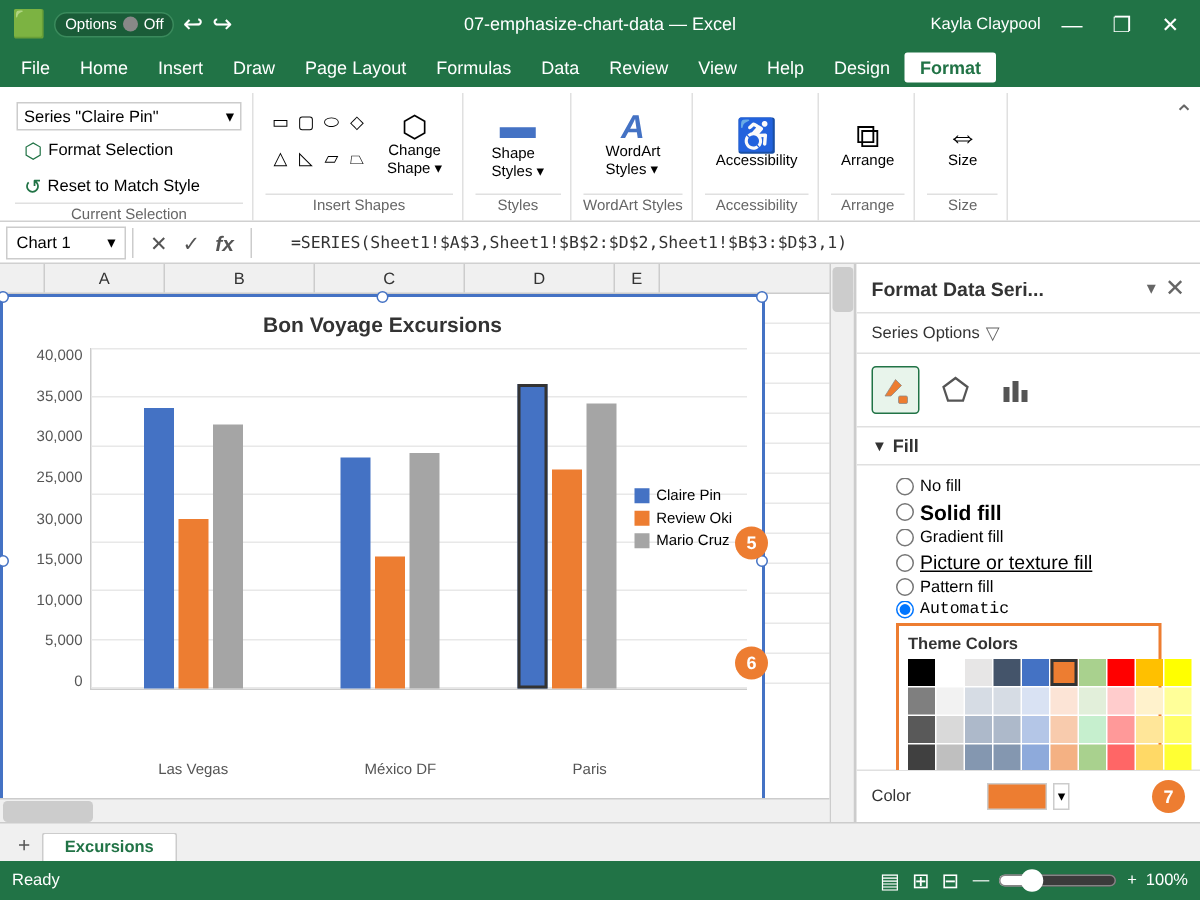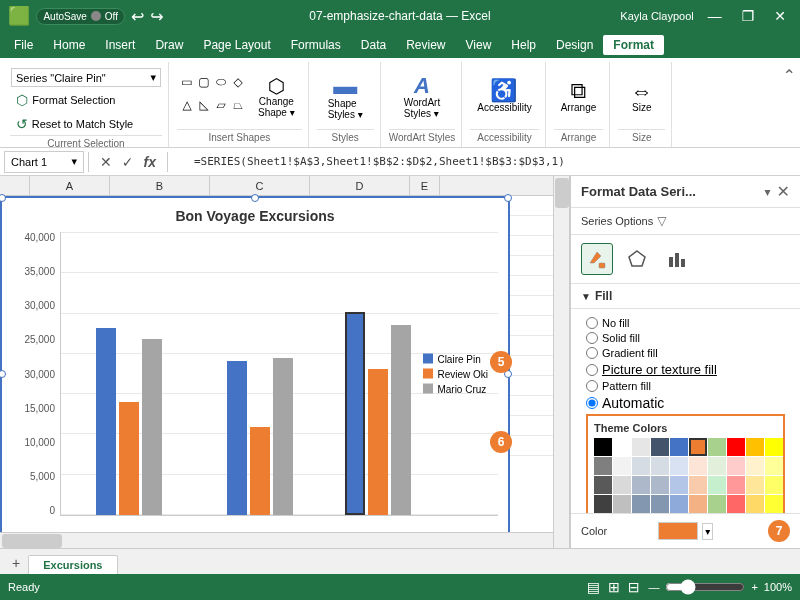--- a/index.html
+++ b/index.html
@@ -262,21 +262,21 @@
       display: flex; align-items: center;
       padding: 5px 10px;
       background: white;
       cursor: pointer;
       font-size: 12px; font-weight: bold; color: #333;
       border-bottom: 1px solid #e0e0e0;
     }
     .panel-section-arrow { margin-right: 4px; font-size: 10px; }
 
     .fill-section {
-      padding: 8px 15px;
+      padding: 8px 26px;
     }
 
     
     .color-palette-container {
       border: 2px solid #ED7D31;
       padding: 6px;
       background: white;
     }
     .palette-section-label {
       font-size: 11px; font-weight: bold; color: #333; margin-bottom: 4px;
@@ -369,21 +369,21 @@
 
     .panel-scroll { overflow-y: auto; flex: 1; }
   </style>
 </head>
 <body>
 
 <div class="title-bar">
   <div class="title-bar-left">
     <span style="font-size:18px;">🟩</span>
     <div class="autosave-toggle">
-      <span>AutoSave</span>
+      <span>Options</span>
       <div class="toggle-dot"></div>
       <span>Off</span>
     </div>
     <button style="background:none;border:none;color:white;cursor:pointer;font-size:16px;">↩</button>
     <button style="background:none;border:none;color:white;cursor:pointer;font-size:16px;">↪</button>
   </div>
   <div class="title-bar-center">07-emphasize-chart-data — Excel</div>
   <div class="title-bar-right">
     <span>Kayla Claypool</span>
     <button class="win-btn">—</button>
@@ -647,21 +647,21 @@
       <div style="position:absolute;bottom:-4px;left:50%;width:8px;height:8px;background:white;border:1px solid #4472C4;border-radius:50%;transform:translateX(-50%);"></div>
       <div style="position:absolute;top:50%;left:-4px;width:8px;height:8px;background:white;border:1px solid #4472C4;border-radius:50%;transform:translateY(-50%);"></div>
       <div style="position:absolute;top:50%;right:-4px;width:8px;height:8px;background:white;border:1px solid #4472C4;border-radius:50%;transform:translateY(-50%);"></div>
       <div style="position:absolute;top:-4px;left:-4px;width:8px;height:8px;background:white;border:1px solid #4472C4;border-radius:50%;"></div>
       <div style="position:absolute;top:-4px;right:-4px;width:8px;height:8px;background:white;border:1px solid #4472C4;border-radius:50%;"></div>
       <div style="position:absolute;bottom:-4px;left:-4px;width:8px;height:8px;background:white;border:1px solid #4472C4;border-radius:50%;"></div>
       <div style="position:absolute;bottom:-4px;right:-4px;width:8px;height:8px;background:white;border:1px solid #4472C4;border-radius:50%;"></div>
 
       <div class="chart-inner">
         <div class="chart-title">Bon Voyage Excursions</div>
-        <div style="display:flex;height:284px;">
+        <div style="display:flex;height:228px;">
 
           <div style="display:flex;flex-direction:column;justify-content:space-between;padding-right:5px;width:48px;text-align:right;font-size:10px;color:#555;">
             <span>40,000</span>
             <span>35,000</span>
             <span>30,000</span>
             <span>25,000</span>
             <span>30,000</span>
             <span>15,000</span>
             <span>10,000</span>
             <span>5,000</span>
@@ -781,37 +781,37 @@
       </div>
 
       <div class="fill-section">
 
         <div class="radio-row">
           <input type="radio" name="fill-type" class="radio-input" style="">
           <span style="font-size:11px;">No fill</span>
         </div>
         <div class="radio-row">
           <input type="radio" name="fill-type" class="radio-input" style="">
-          <span style="font-size:11px;">Solid fill</span>
+          <span style="font-size:14px;font-weight:bold;">Solid fill</span>
         </div>
         <div class="radio-row">
           <input type="radio" name="fill-type" class="radio-input" style="">
           <span style="font-size:11px;">Gradient fill</span>
         </div>
         <div class="radio-row">
           <input type="radio" name="fill-type" class="radio-input" style="">
           <span style="font-size:13px;text-decoration:underline;">Picture or texture fill</span>
         </div>
         <div class="radio-row">
           <input type="radio" name="fill-type" class="radio-input" style="">
           <span style="font-size:11px;">Pattern fill</span>
         </div>
         <div class="radio-row">
           <input type="radio" name="fill-type" class="radio-input" checked="" style="">
-          <span style="font-size:14px;">Automatic</span>
+          <span style="font-size:11px;font-family:Liberation Mono, monospace;">Automatic</span>
         </div>
 
         <div class="color-palette-container">
           <div class="palette-section-label">Theme Colors</div>
           <div class="color-grid" id="theme-grid">
               <div class="color-cell" style="background: rgb(0, 0, 0);"></div>
               <div class="color-cell" style="background: rgb(255, 255, 255);"></div>
               <div class="color-cell" style="background: rgb(231, 230, 230);"></div>
               <div class="color-cell" style="background: rgb(68, 84, 106);"></div>
               <div class="color-cell" style="background: rgb(68, 114, 196);"></div>

